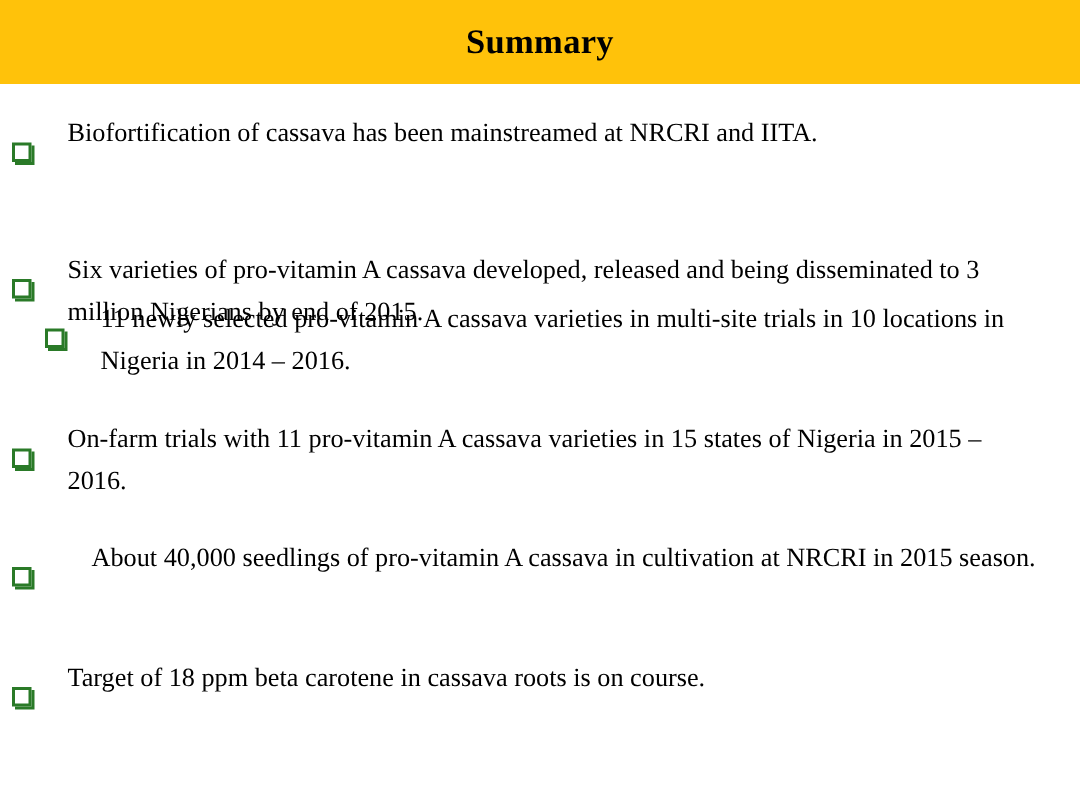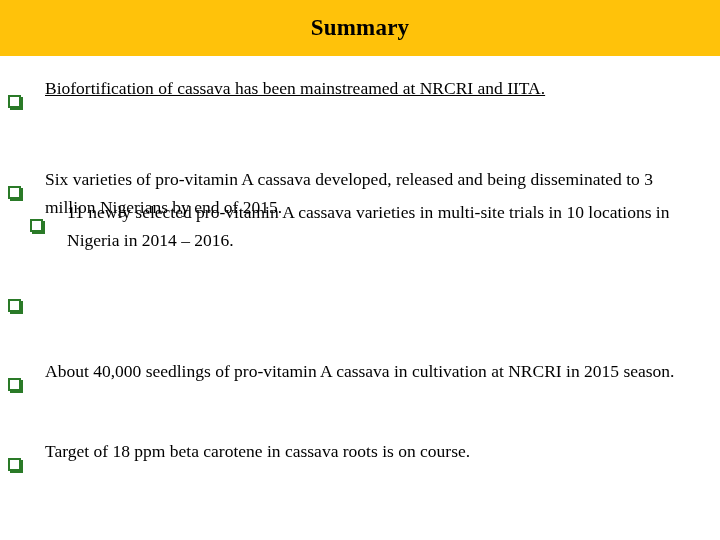--- a/index.html
+++ b/index.html
@@ -106,38 +106,38 @@
   .bullet-text {
     display: block;
     font-family: "Liberation Serif", "DejaVu Serif", serif;
     font-size: 17.5px;
     line-height: 28px;
     color: #000000;
     text-align: left;
   }
 
   
-  .bullet-item.i0 { position: absolute; top: 18px;  left: 0; right: 0; text-decoration: underline; }
+  .bullet-item.i0 { position: absolute; top: 18px;  left: 0; right: 0; }
   .bullet-item.i1 { position: absolute; top: 65px;  left: 0; right: 0; margin-top: 44px; }
   .bullet-item.i2 { position: absolute; top: 142px; left: 0; right: 0; margin-left: 22px; }
   .bullet-item.i3 { position: absolute; top: 222px; left: 0; right: 0; }
   .bullet-item.i4 { position: absolute; top: 301px; left: 0; right: 0; }
   .bullet-item.i5 { position: absolute; top: 381px; left: 0; right: 0; }
 
   .bullet-item.i0 .bullet-marker { top: 20px; }
   .bullet-item.i1 .bullet-marker { top: 20px; }
   .bullet-item.i2 .bullet-marker { top: 20px; }
   .bullet-item.i3 .bullet-marker { top: 20px; }
   .bullet-item.i4 .bullet-marker { top: 20px; }
   .bullet-item.i5 .bullet-marker { top: 20px; }
 
   
   .bullet-item.i1 .bullet-text { max-width: 625px; }
   .bullet-item.i3 .bullet-text { max-width: 625px; }
-  .bullet-item.i4 .bullet-text { max-width: 660px; }
+  .bullet-item.i4 .bullet-text { max-width: 660px; margin-left: 16px; }
 </style>
 </head>
 <body>
 
 <div class="slide" style="background: rgb(255, 255, 255);">
 
   <div class="title-band" style="background: rgb(255, 194, 10);"></div>
 
   <div class="slide-title" style="color: rgb(0, 0, 0);">Summary</div>
 
@@ -166,20 +166,21 @@
             <span class="sq-main" style="border-color: rgb(42, 122, 40);"></span>
         </span>
         <span class="bullet-text">11 newly selected pro-vitamin A cassava varieties in multi-site trials in 10 locations in Nigeria in 2014 – 2016.</span>
       </li>
 
       <li class="bullet-item i3">
         <span class="bullet-marker">
           <span class="sq-shadow" style="background: rgb(42, 122, 40);"></span>
             <span class="sq-main" style="border-color: rgb(42, 122, 40);"></span>
         </span>
+        <span class="bullet-text">On-farm trials with 11 pro-vitamin A cassava varieties in 15 states of Nigeria in 2015 – 2016.</span>
       </li>
 
       <li class="bullet-item i4">
         <span class="bullet-marker">
           <span class="sq-shadow" style="background: rgb(42, 122, 40);"></span>
             <span class="sq-main" style="border-color: rgb(42, 122, 40);"></span>
         </span>
         <span class="bullet-text">About 40,000 seedlings of pro-vitamin A cassava in cultivation at NRCRI in 2015 season.</span>
       </li>
 

